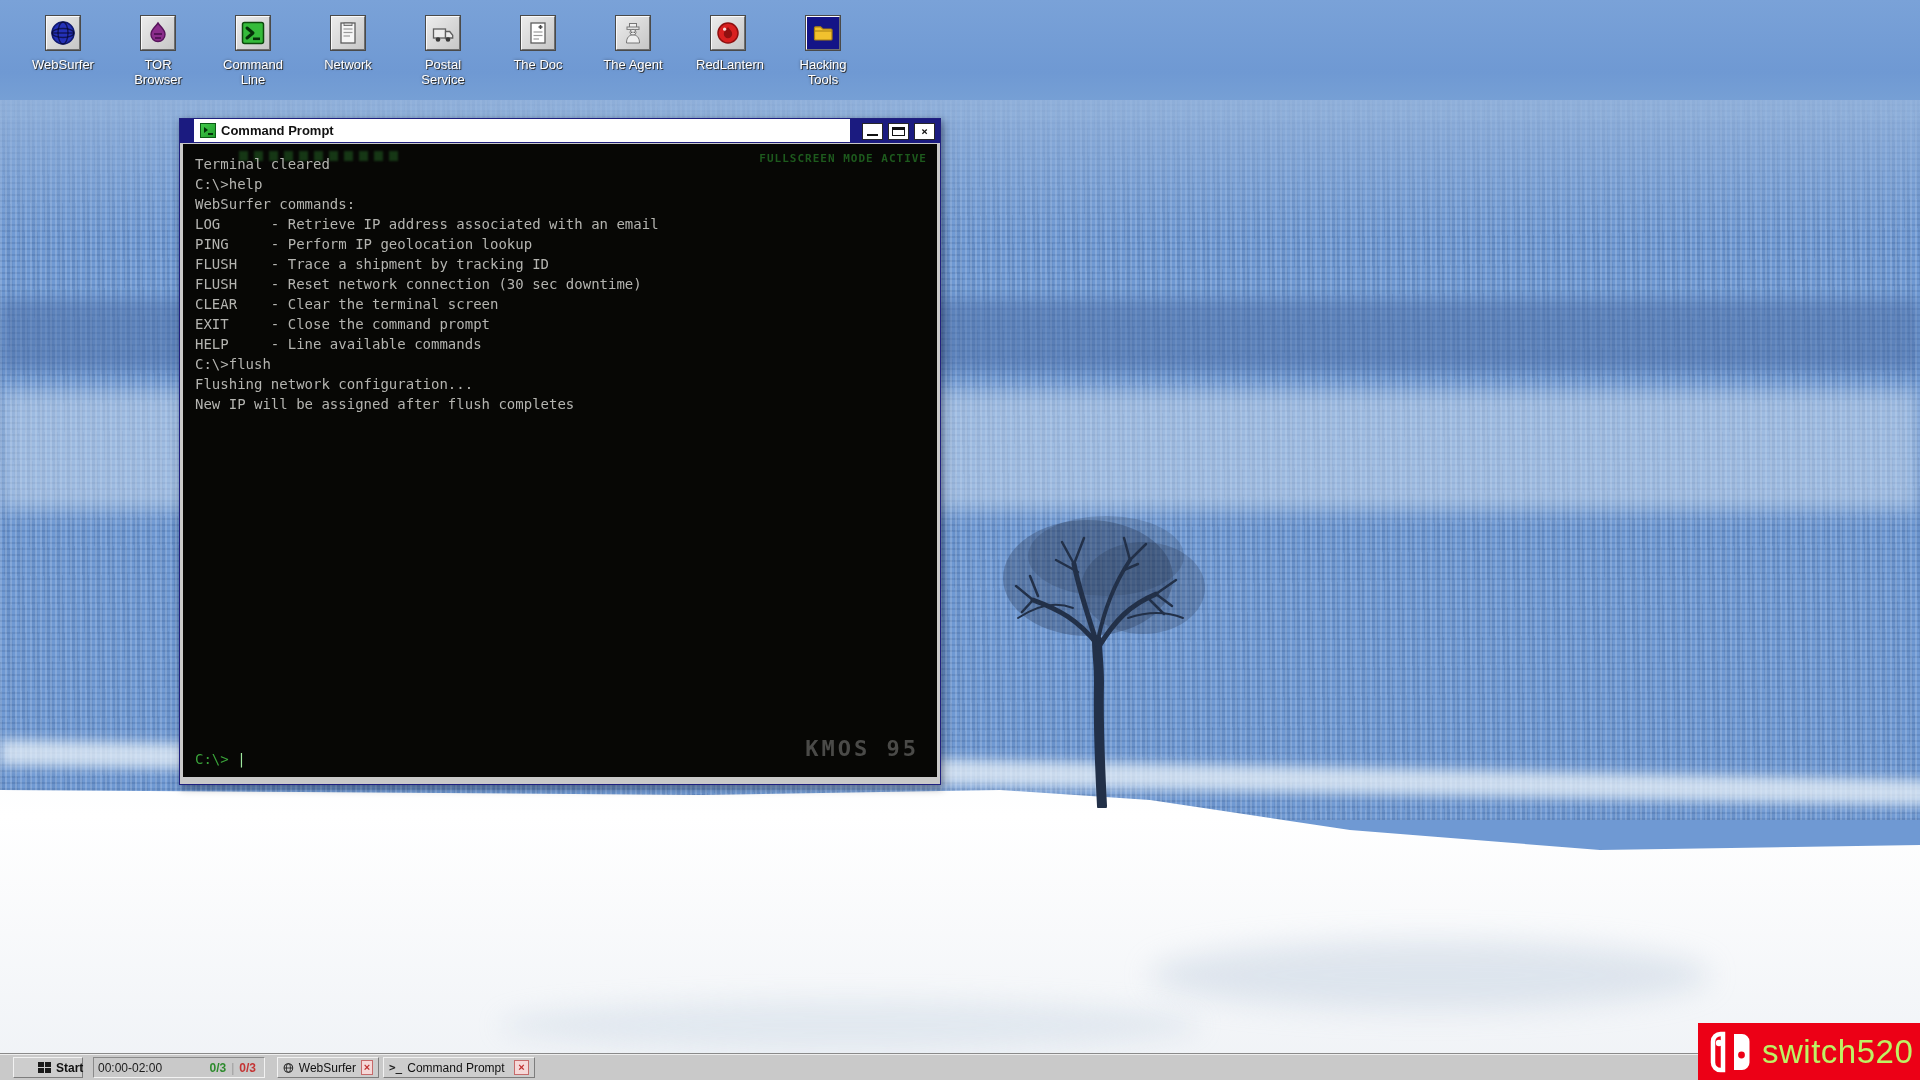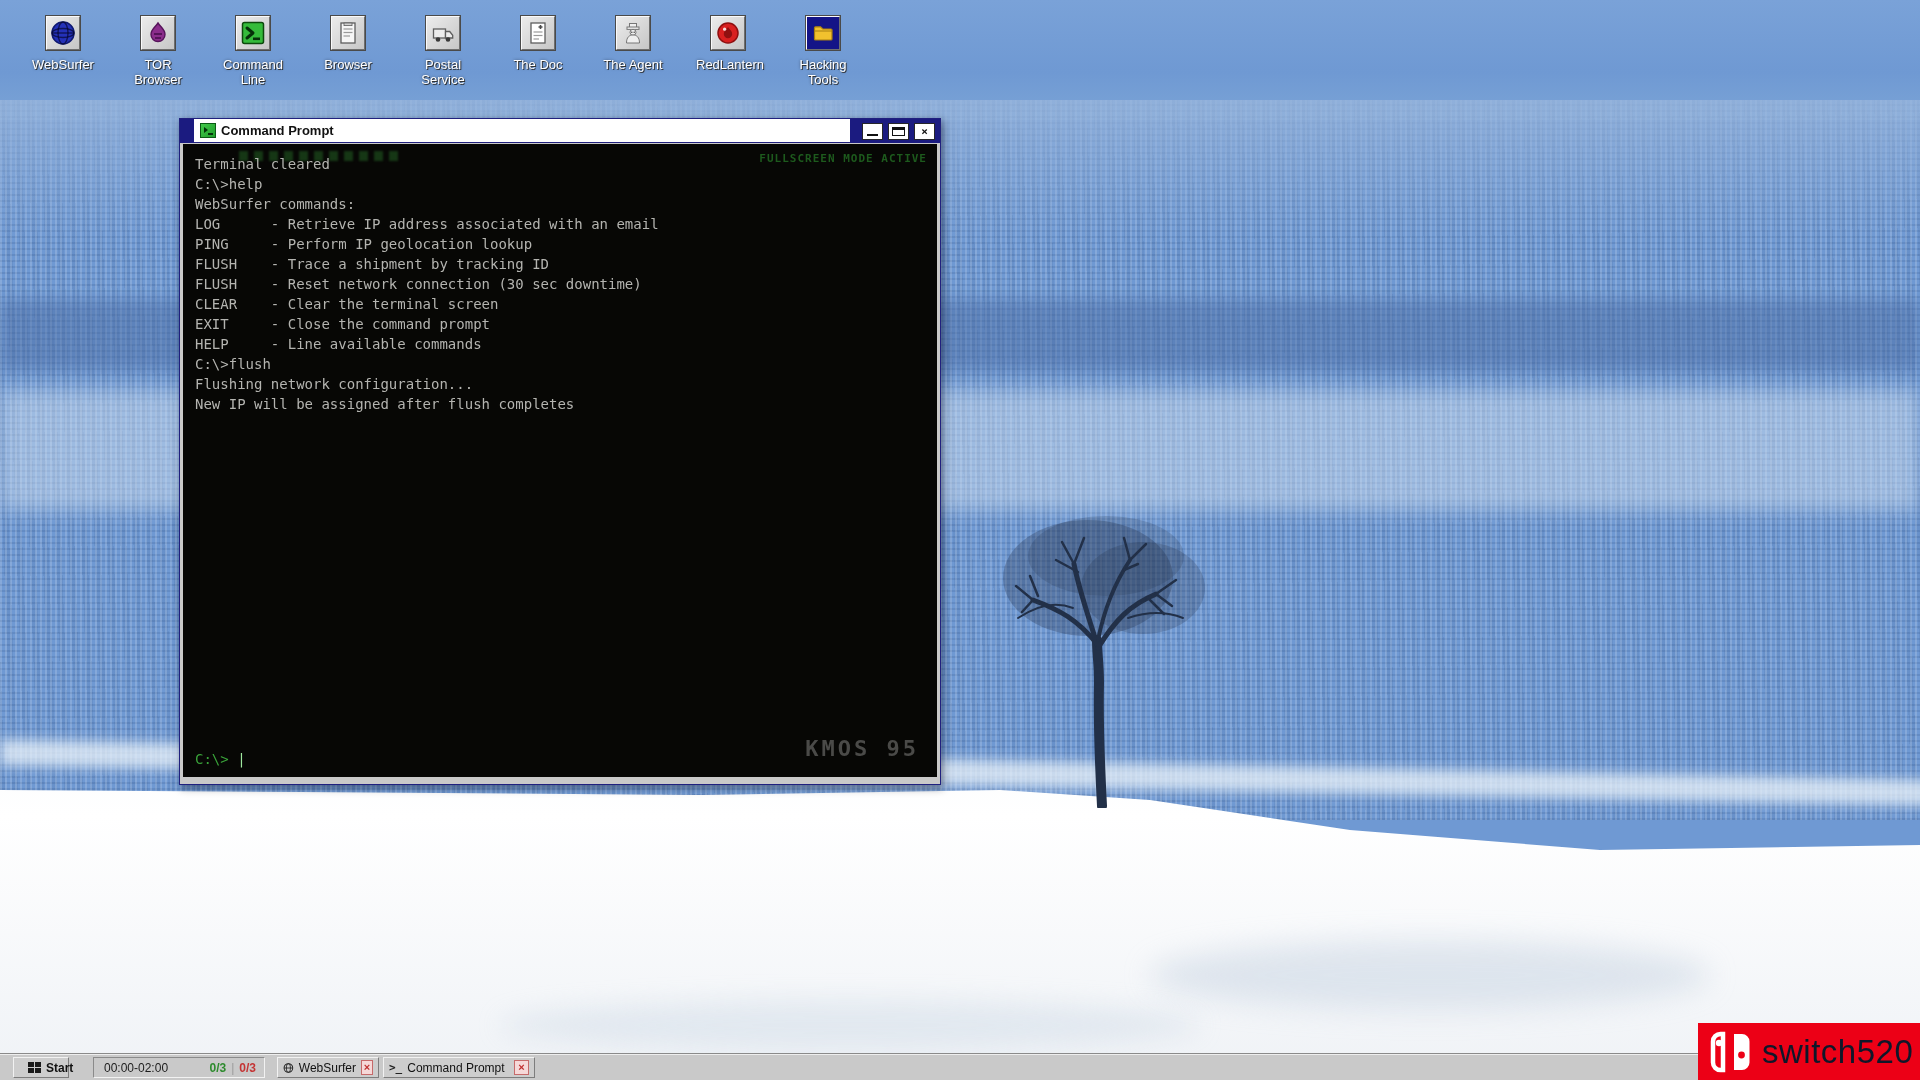--- a/index.html
+++ b/index.html
@@ -74,44 +74,44 @@
       font-size:22px; font-weight:bold; letter-spacing:3px; color:#4a4a48;margin-left:36px; }
   .prompt-line { position:absolute; left:12px; bottom:10px; font-family:"DejaVu Sans Mono",monospace; font-size:14px; }
   .prompt-text { color:#3aa43a; }
   .prompt-cursor { color:#9fe89f; }
 
   
   .taskbar { position:absolute; left:0; bottom:0; width:1920px; height:27px; background:#c9c9c9;
       border-top:1px solid #8a8a8a; box-shadow:inset 0 1px 0 #eeeeee; }
   .tb-btn { position:absolute; top:3px; height:21px; background:#cdcdcd; border:1px solid;
       border-color:#f2f2f2 #7d7d7d #7d7d7d #f2f2f2; display:flex; align-items:center; cursor:pointer; }
-  .start-btn { left:13px; width:56px; padding-left:14px; gap:5px; }
+  .start-btn { left:13px; width:70px; padding-left:24px; gap:5px; }
   .start-flag { width:13px; height:12px; display:grid; grid-template-columns:6px 6px; grid-template-rows:5px 5px; gap:1px; }
   .start-flag span { background:#1a1a1a; }
   .start-label { font-size:12px; font-weight:bold; color:#111; }
   .status-panel { position:absolute; top:3px; left:93px; width:172px; height:21px; background:#c9c9c9;
       border:1px solid; border-color:#8a8a8a #f2f2f2 #f2f2f2 #8a8a8a; display:flex; align-items:center;
-      justify-content:space-between; padding:0 8px 0 10px; }
+      justify-content:space-between; padding:0 8px 0 4px; }
   .tb-time { font-size:12px; color:#1c1c1c; }
   .tb-counters { display:flex; gap:5px; font-size:12px; font-weight:bold; }
   .cnt-green { color:#2e8b2e; }
   .cnt-sep { color:#9a9a9a; font-weight:normal; }
   .cnt-red { color:#c43434; }
   .task-item { gap:5px; padding:0 5px; }
   .task-websurfer { left:277px; width:102px; }
   .task-cmd { left:383px; width:152px; }
   .task-label { font-size:12px; color:#111; white-space:nowrap; }
   .task-close { width:15px; height:15px; background:#f6d8d8; border:1px solid #c66a6a; color:#c03030;
       font-size:11px; font-weight:bold; line-height:13px; text-align:center; cursor:pointer; margin-left:auto; }
   .cmd-glyph { font-family:"DejaVu Sans Mono",monospace; font-size:11px; font-weight:bold; color:#222; }
 
   
   .badge { position:absolute; right:0; bottom:0; width:222px; height:57px; background:#ec0016;
       display:flex; align-items:center; padding-left:12px; gap:8px; }
-  .badge-text { color:#0f172a; font-size:33px; letter-spacing:0.5px; }
+  .badge-text { color:#bef264; font-size:33px; letter-spacing:0.5px; }
 </style>
 </head>
 <body>
 
 <div class="screen">
 
   <div class="sky"></div>
   <div class="forest">
     <div class="forest-haze"></div>
     <div class="forest-band-dark"></div>
@@ -178,21 +178,21 @@
   <div class="desktop-icon" style="left:301px">
     <div class="icon-btn">
         <svg width="26" height="26" viewBox="0 0 26 26">
       <rect x="6" y="3" width="14" height="20" fill="#f6f6f6" stroke="#5e5e5e" stroke-width="1.3"></rect>
       <line x1="8.5" y1="9" x2="17.5" y2="9" stroke="#9a9a9a" stroke-width="1.2"></line>
       <line x1="8.5" y1="12.5" x2="17.5" y2="12.5" stroke="#9a9a9a" stroke-width="1.2"></line>
       <line x1="8.5" y1="16" x2="15" y2="16" stroke="#9a9a9a" stroke-width="1.2"></line>
       <rect x="9" y="3" width="8" height="2.6" fill="#cfcfcf" stroke="#5e5e5e" stroke-width="0.8"></rect>
         </svg>
       </div>
-    <div class="icon-label">Browser</div>
+    <div class="icon-label">Network</div>
   </div>
 
   <div class="desktop-icon" style="left:396px">
     <div class="icon-btn">
         <svg width="26" height="26" viewBox="0 0 26 26">
       <rect x="3.5" y="9" width="12" height="9" fill="#ececec" stroke="#5e5e5e" stroke-width="1.3"></rect>
       <path d="M15.5 11.5 h4.2 l3 3.8 v2.7 h-7.2 Z" fill="#ececec" stroke="#5e5e5e" stroke-width="1.3"></path>
       <circle cx="8" cy="19.5" r="2.3" fill="#3a3a3a"></circle>
           <circle cx="18" cy="19.5" r="2.3" fill="#3a3a3a"></circle>
       </svg>

